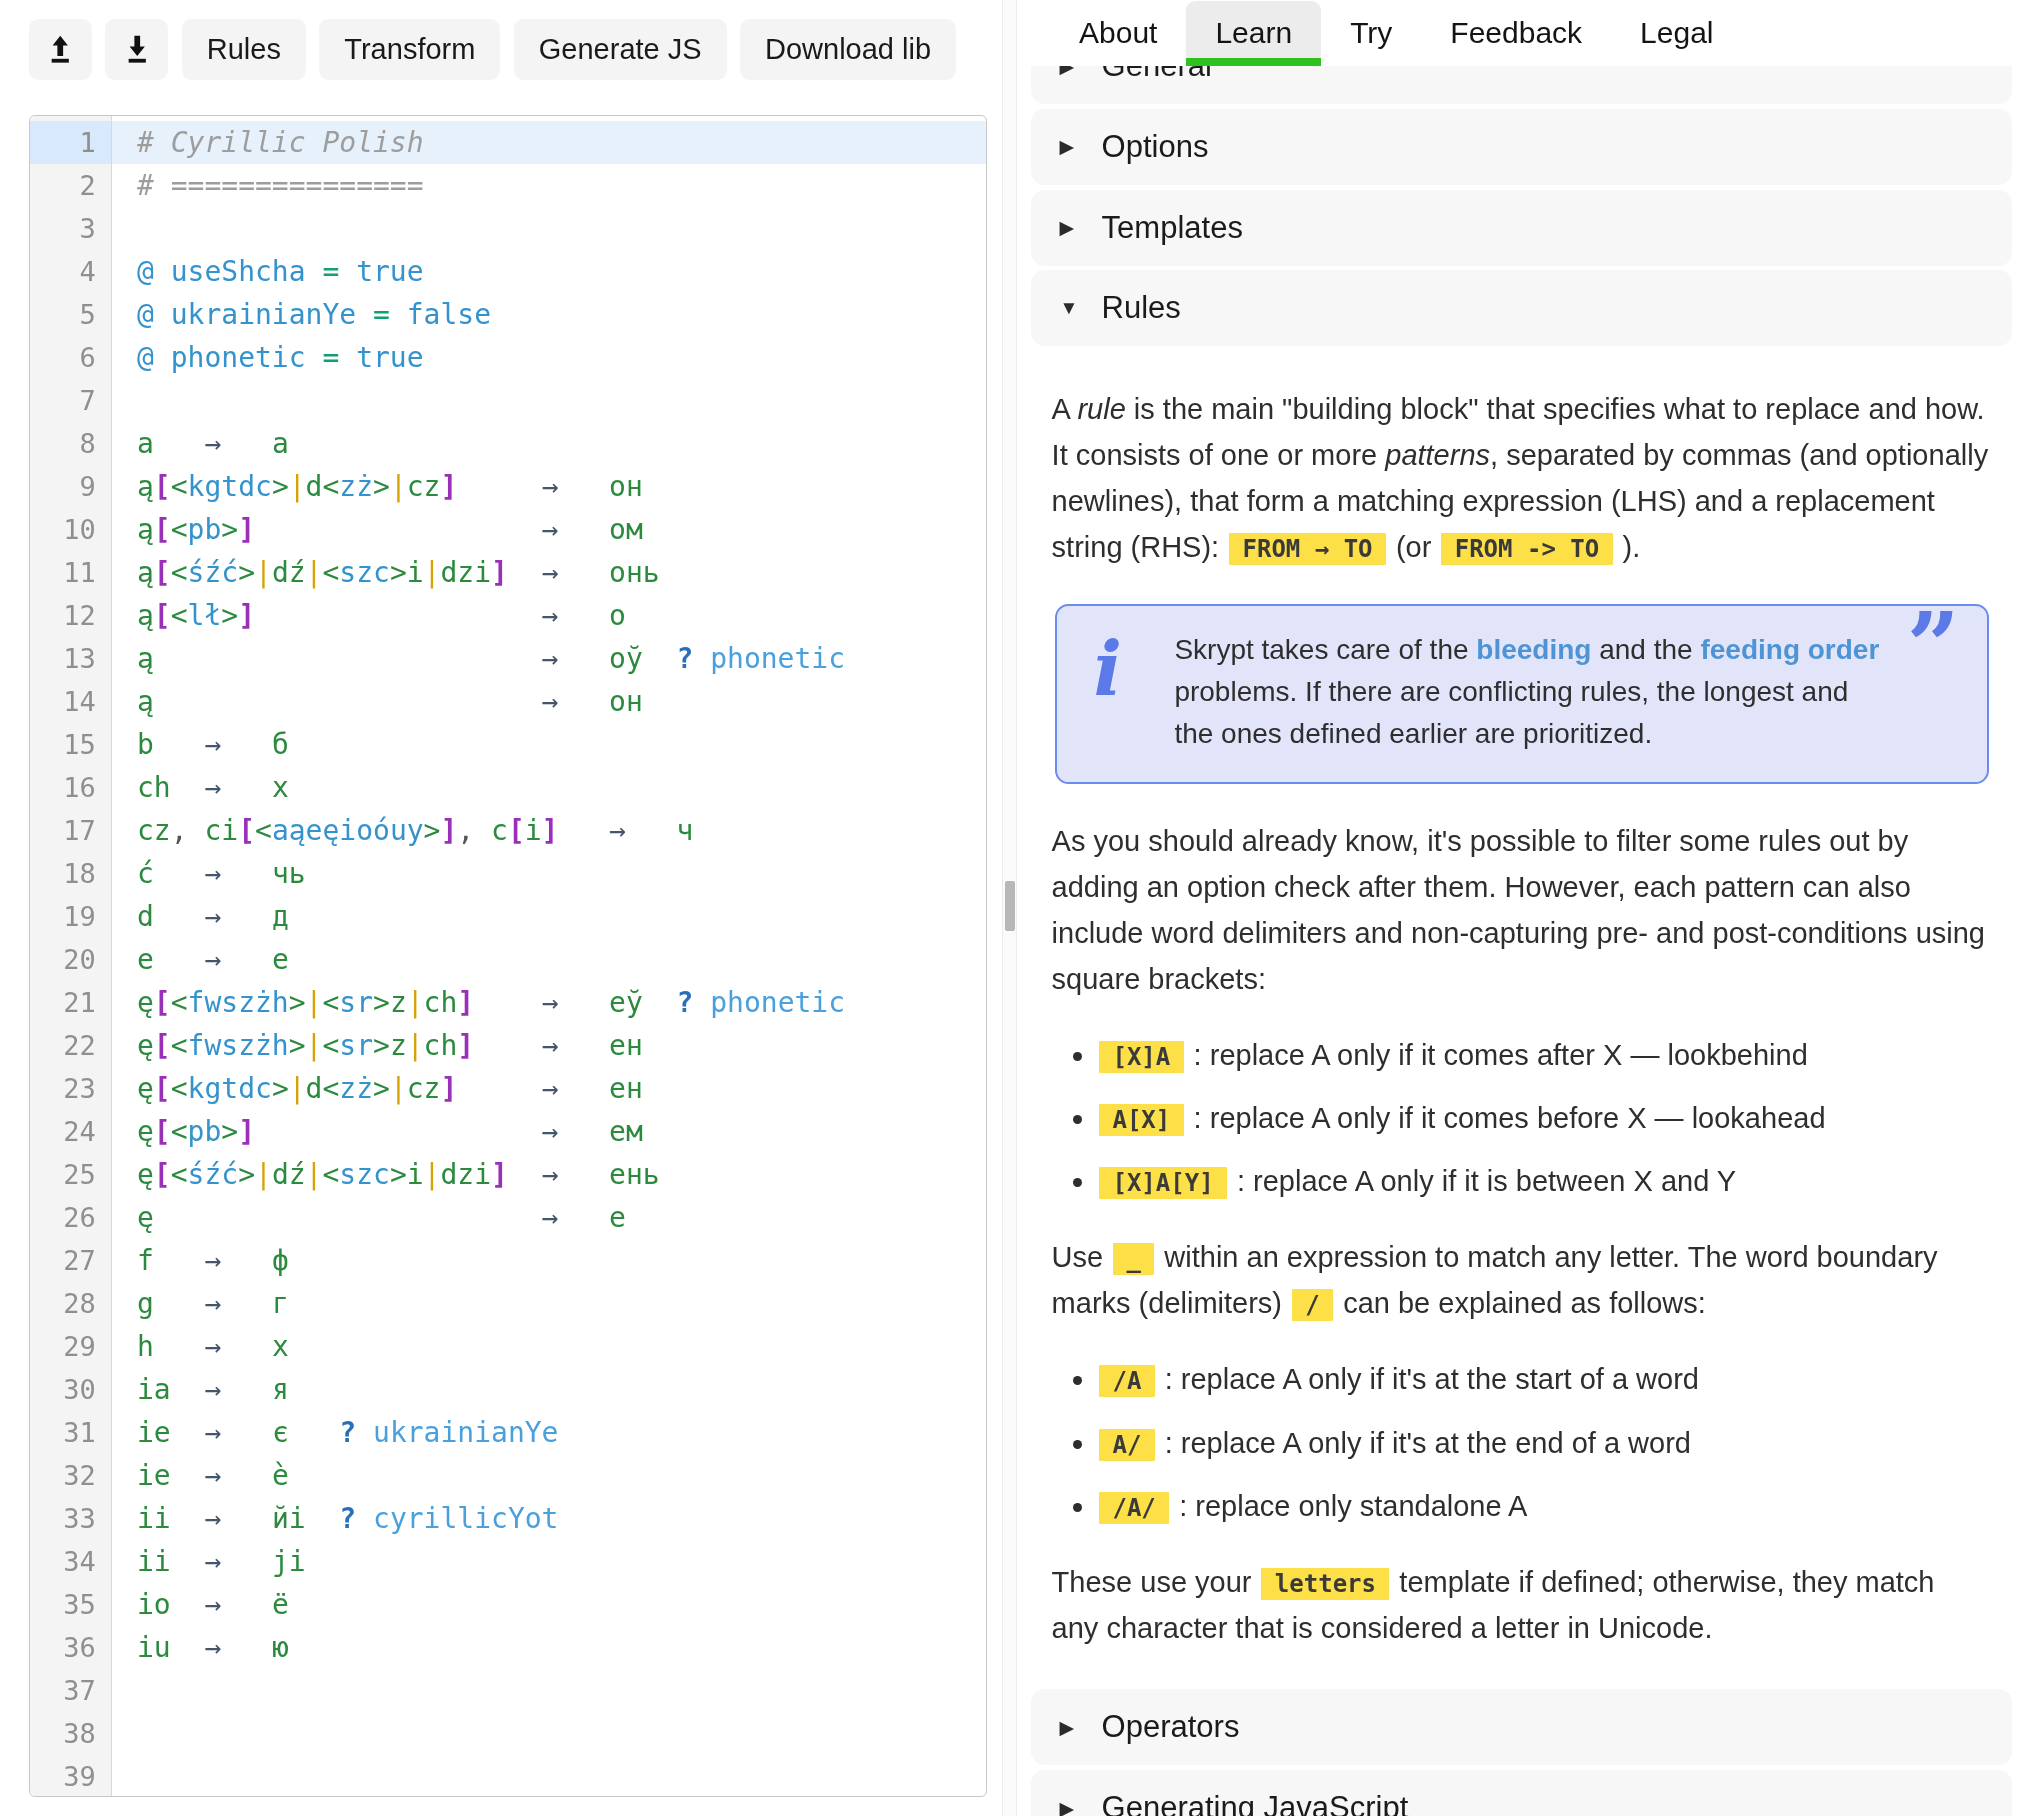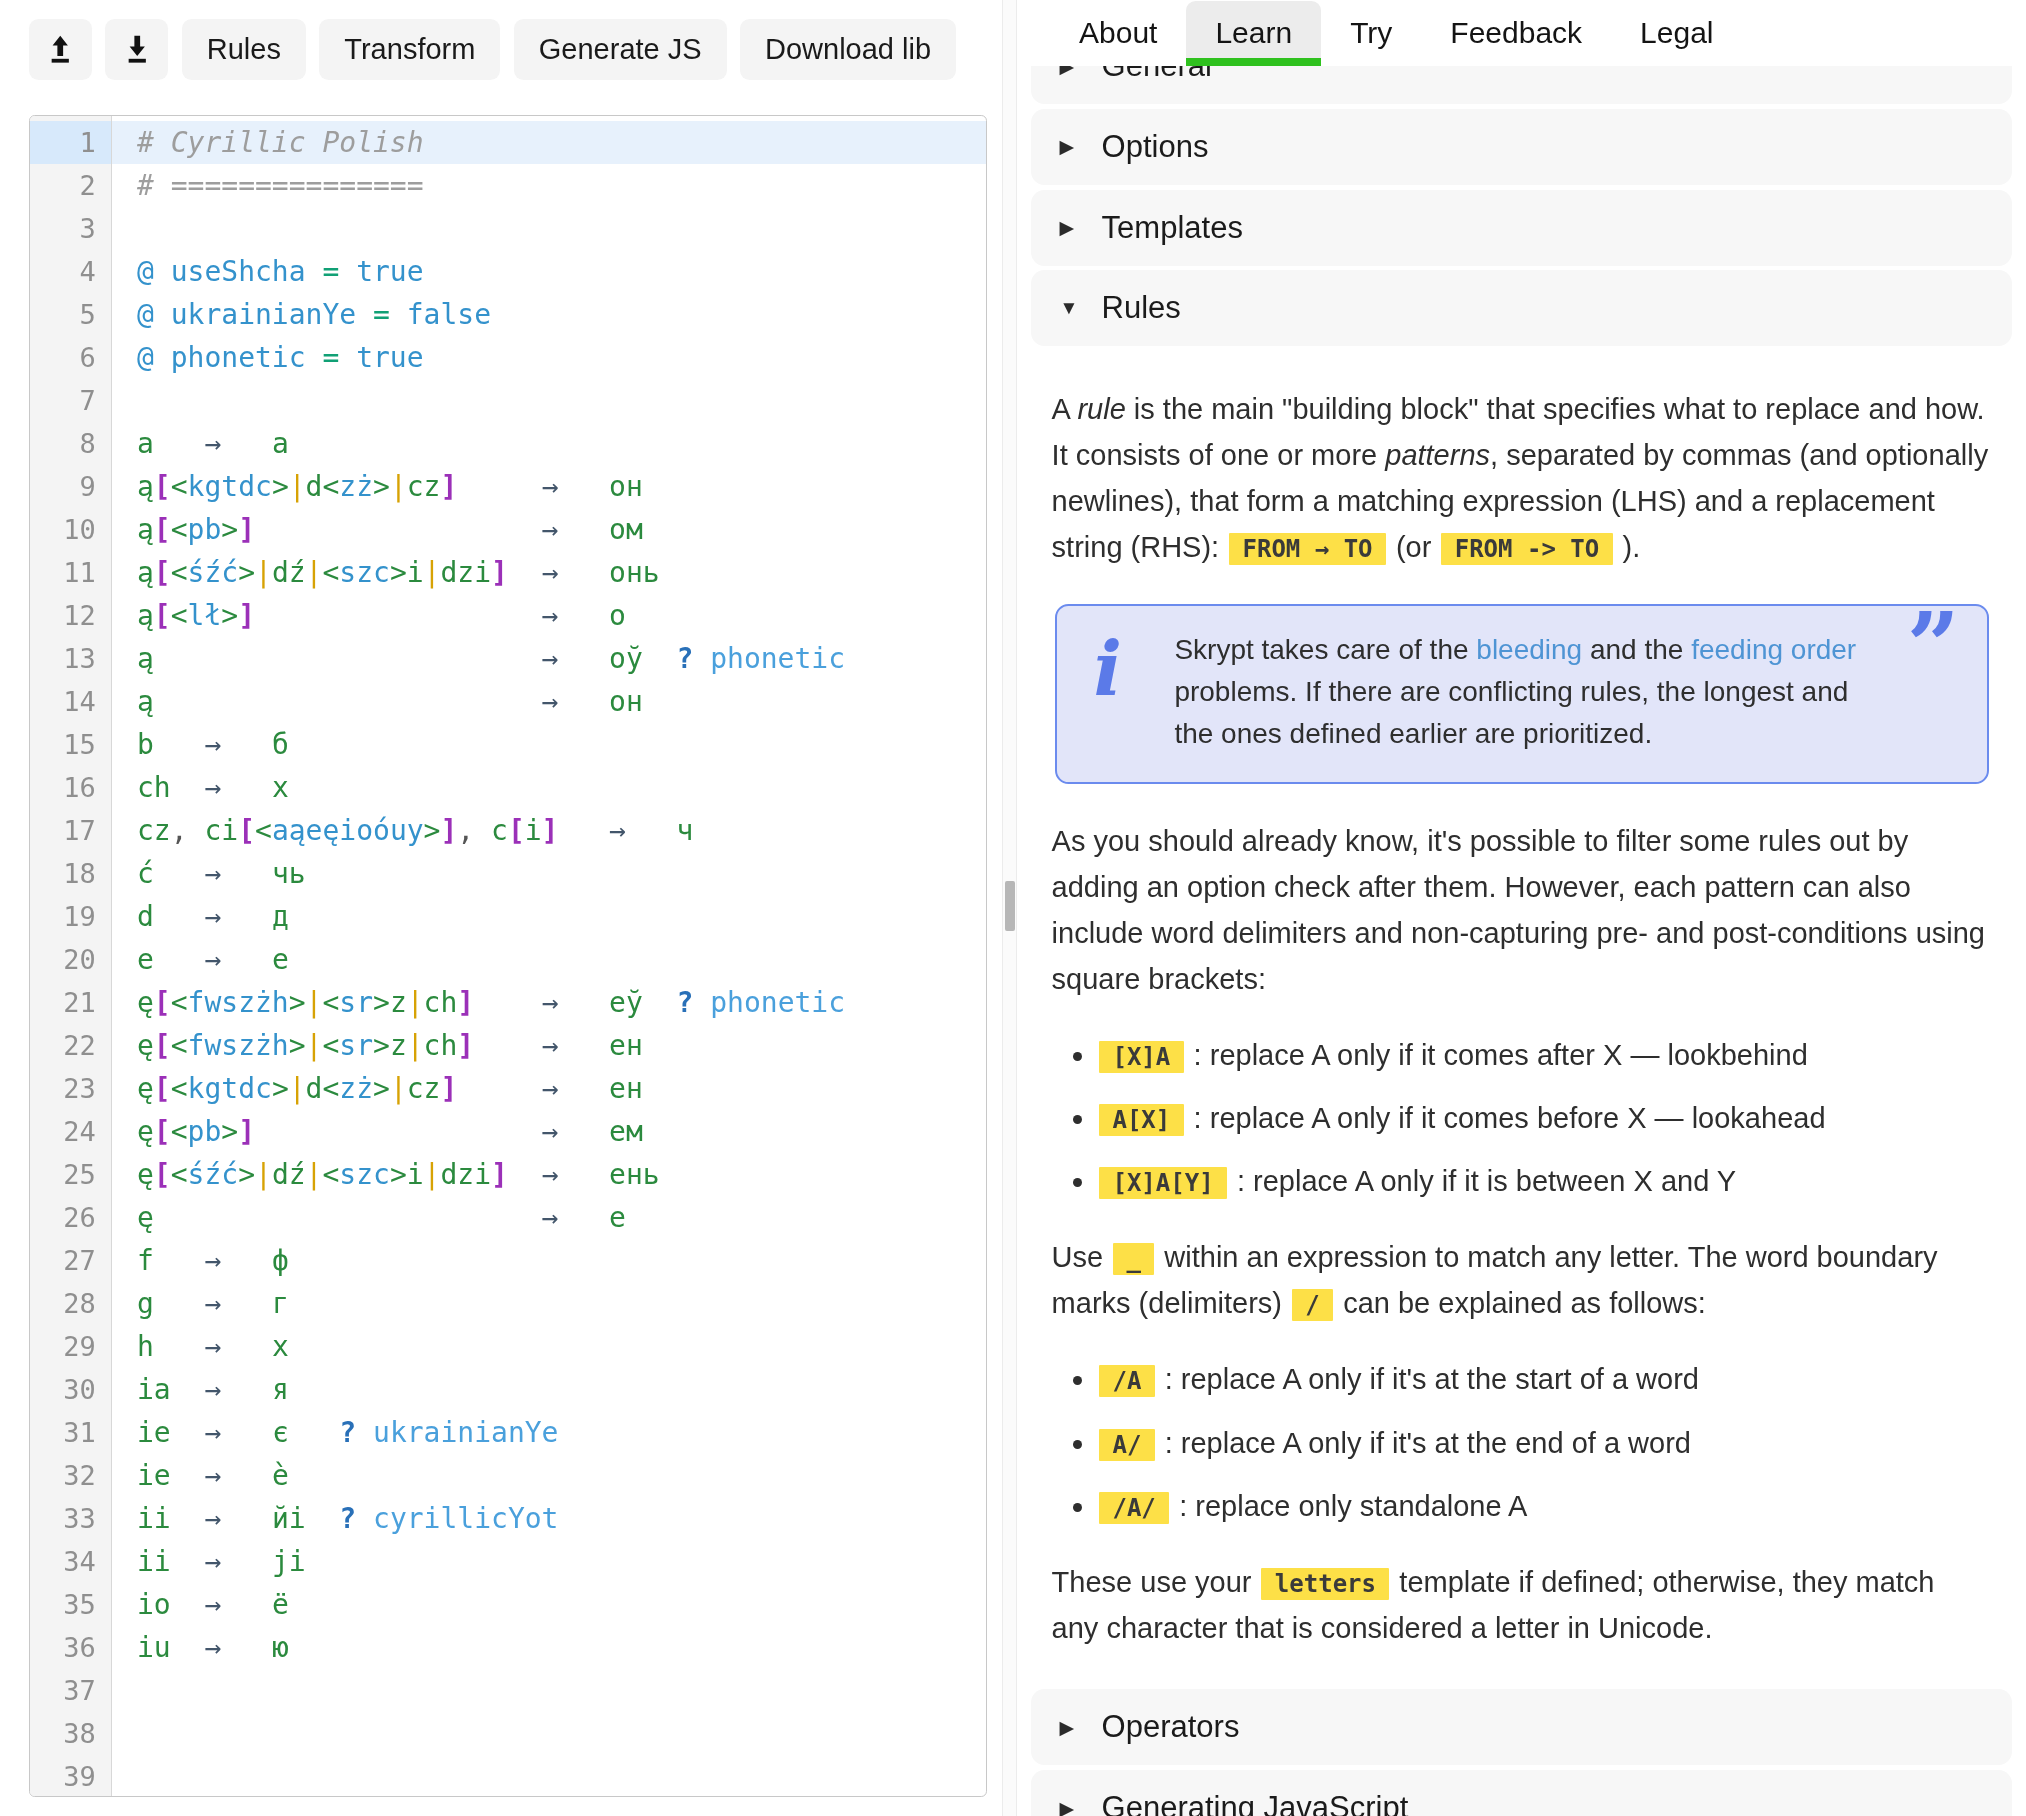--- a/index.html
+++ b/index.html
@@ -61,21 +61,21 @@
           display:flex; align-items:center; padding-left:29px; cursor:pointer; }
   .sect.cut { margin-top:-38px; }
   .sect .tri { width:42px; font-size:19px; color:#2b2b2b; flex:none; }
   .sect .lbl { font-size:31px; color:#1b1b1b; }
 
   .rules-body { padding:9.6px 23px 13.4px 21px; }
   .rules-body p { font-size:29px; line-height:46px; color:#2e2e2e; margin:25px 0; }
   .rules-body em { font-style:italic; }
   .chip { background:#fde047; border-radius:1px; padding:1.9px 13.4px; margin:0 1.9px;
           font:bold 24px "DejaVu Sans Mono", monospace; color:#3a3a3a; white-space:nowrap; }
-  a.doclink { color:#4e94d4; text-decoration:none; cursor:pointer; }
+  a.doclink { color:#4e94d4; text-decoration:none; cursor:pointer;font-weight:bold; }
 
   .infobox { position:relative; margin:34px 0 34px 3.8px; background:#e2e5f9;
              border:2.9px solid #6b8bee; border-radius:13.4px;
              padding:23px 105px 27px 117px; min-height:153px; }
   .infobox .ibtxt { font-size:28px; line-height:42px; color:#2e2e2e; }
   .ib-i { position:absolute; left:36px; top:19px; color:#5b7ae8;
           font:bold italic 75px "DejaVu Serif", serif; }
   .ib-q { position:absolute; right:27px; top:-13.4px; color:#5b7ae8;
           font:bold 92px "DejaVu Serif", serif; }
 

